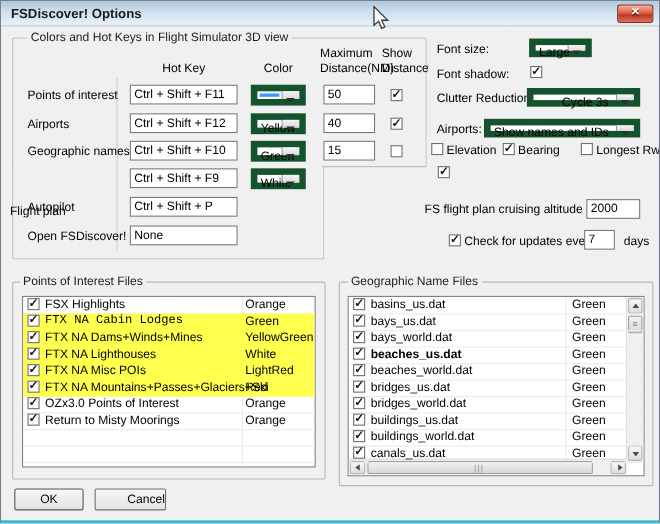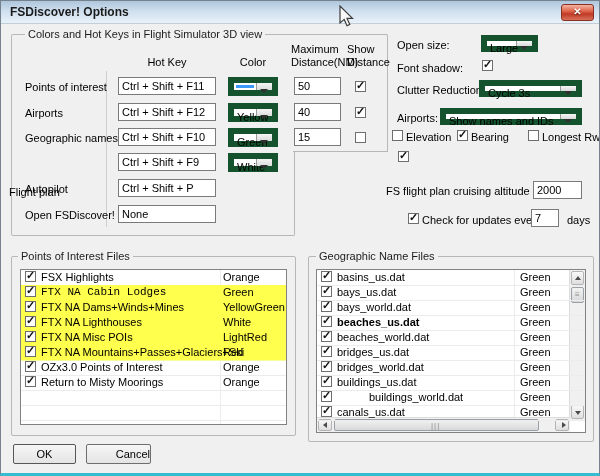--- a/index.html
+++ b/index.html
@@ -115,36 +115,36 @@
         <span class="cbtn">
           <span class="arr"></span>
         </span>
       </div>
       <div class="lbl" style="left: 24px; top: 182px;">Autopilot</div>
       <div class="field" style="left: 117px; top: 178px; width: 98px;">Ctrl + Shift + P</div>
       <div class="lbl" style="left: 24px; top: 208px;">Open FSDiscover!</div>
       <div class="field" style="left: 117px; top: 204px; width: 98px;">None</div>
     </div>
 
-  <div class="lbl" style="left:396px;top:38px;">Open size:</div>
+  <div class="lbl" style="left:396px;top:38px;">Font size:</div>
   <div class="combo" style="left:480px;top:34px;width:57px;height:17px;">
     <span class="ctext" style="top:1px;">Large</span>
     <span class="cbtn">
         <span class="arr" style="top:5px;"></span>
       </span>
   </div>
 
   <div class="lbl" style="left:396px;top:61px;">Font shadow:</div>
   <span class="cb" id="cb-fontshadow" style="left:481px;top:59px;">
       <span class="mark">✓</span>
     </span>
 
   <div class="lbl" style="left:396px;top:83px;">Clutter Reduction:</div>
   <div class="combo" style="left:478px;top:79px;width:103px;height:17px;">
-    <span class="ctext" style="top:1px;">Cycle 3s</span>
+    <span class="ctext" style="top:1px;margin-left:23px;">Cycle 3s</span>
     <span class="cbtn">
         <span class="arr" style="top:5px;"></span>
       </span>
   </div>
 
   <div class="lbl" style="left:396px;top:111px;">Airports:</div>
   <div class="combo" style="left:439px;top:107px;width:142px;height:17px;">
     <span class="ctext" style="top:1px;">Show names and IDs</span>
     <span class="cbtn">
         <span class="arr" style="top:5px;"></span>
@@ -319,21 +319,21 @@
         <span class="cb" style="left: 4px; top: 1px;">
           <span class="mark">✓</span>
         </span>
         <span class="rname" style="left: 20px;">buildings_us.dat</span>
         <span class="rcolor" style="left: 203px;">Green</span>
       </div>
       <div class="lrow" style="top: 120px; height: 15px;">
         <span class="cb" style="left: 4px; top: 1px;">
           <span class="mark">✓</span>
         </span>
-        <span class="rname" style="left: 20px; margin-left: 32px;">buildings_world.dat</span>
+        <span class="rname" style="left: 20px;">buildings_world.dat</span>
         <span class="rcolor" style="left: 203px;">Green</span>
       </div>
       <div class="lrow" style="top: 135px; height: 15px;">
         <span class="cb" style="left: 4px; top: 1px;">
           <span class="mark">✓</span>
         </span>
         <span class="rname" style="left: 20px;">canals_us.dat</span>
         <span class="rcolor" style="left: 203px;">Green</span>
       </div>
     </div>

